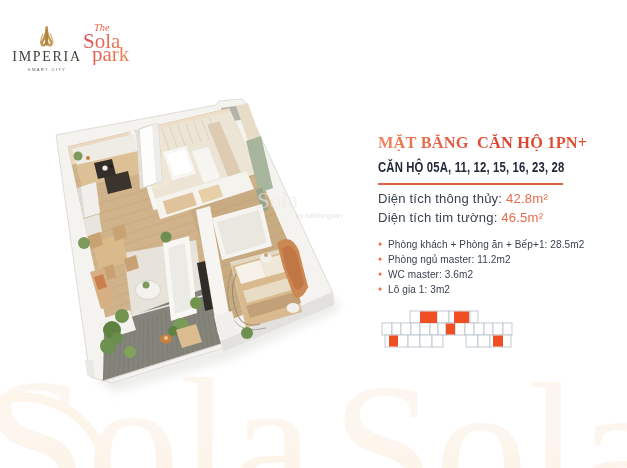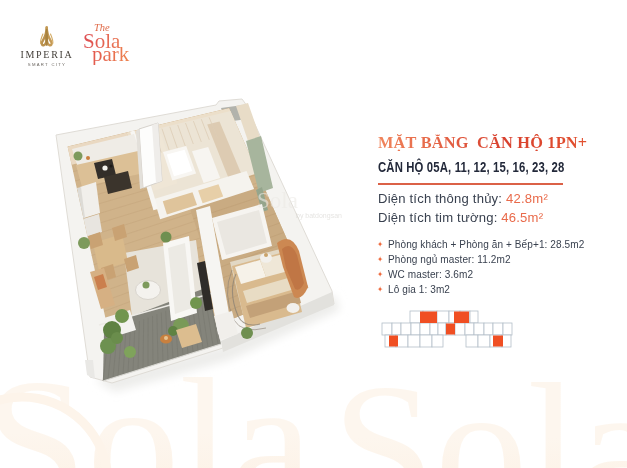--- a/index.html
+++ b/index.html
@@ -13,21 +13,21 @@
 #hr1{left:378px;top:183px;width:185px;height:1.5px;background:#db6147;}
 .dt{font-size:13.5px;color:#39414f;letter-spacing:0.2px;white-space:nowrap;transform:scaleX(0.97);transform-origin:left top;line-height:1.1;}
 .dt b{font-weight:normal;color:#e96a4a;}
 #dt1{left:378px;top:191.5px;}
 #dt2{left:378px;top:210.5px;}
 ul#feat{left:377px;top:237.5px;list-style:none;margin:0;padding:0;transform:scaleX(0.93);transform-origin:left top;}
 ul#feat li{font-size:10.8px;color:#39414f;margin-bottom:2.8px;letter-spacing:0.1px;white-space:nowrap;line-height:1.15;}
 ul#feat li::before{content:"✦";color:#ee6a3d;font-size:8px;margin-right:5px;vertical-align:1px;}
 
 #implogo{left:11px;top:49px;width:72px;text-align:center;}
-#impname{font-family:"Liberation Serif",serif;font-size:10px;letter-spacing:1.7px;color:#433e38;margin-top:0px;}
+#impname{font-family:"Liberation Serif",serif;font-size:14px;letter-spacing:1.7px;color:#433e38;margin-top:0px;}
 #impsub{font-size:4.6px;letter-spacing:1.4px;color:#6b6660;margin-top:1.5px;transform:scale(0.92);transform-origin:center top;}
 #sola-logo{left:83px;top:23px;width:50px;font-family:"Liberation Serif",serif;color:#e4604b;line-height:1;}
 </style></head>
 <body>
 <div id="page">
 <svg class="abs" style="left:0;top:0" width="627" height="468" viewBox="0 0 627 468">
 
   <defs>
         <linearGradient id="wmg" x1="0" y1="0.45" x2="0" y2="1">
     <stop offset="0" stop-color="#fdf6ee"></stop>

